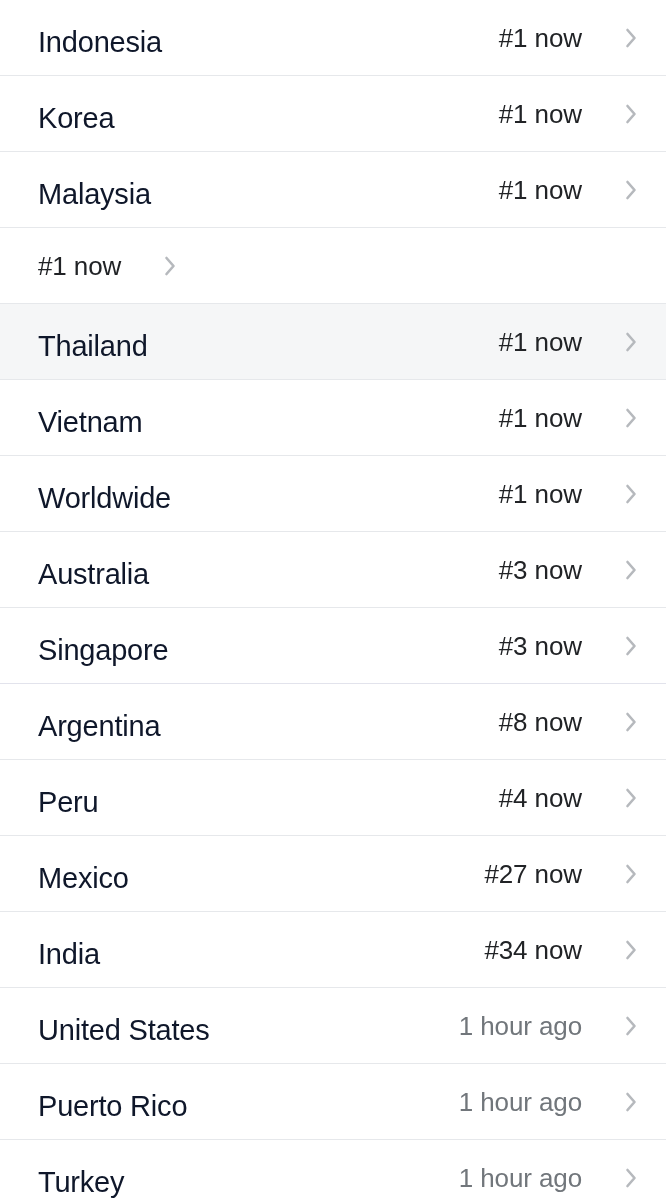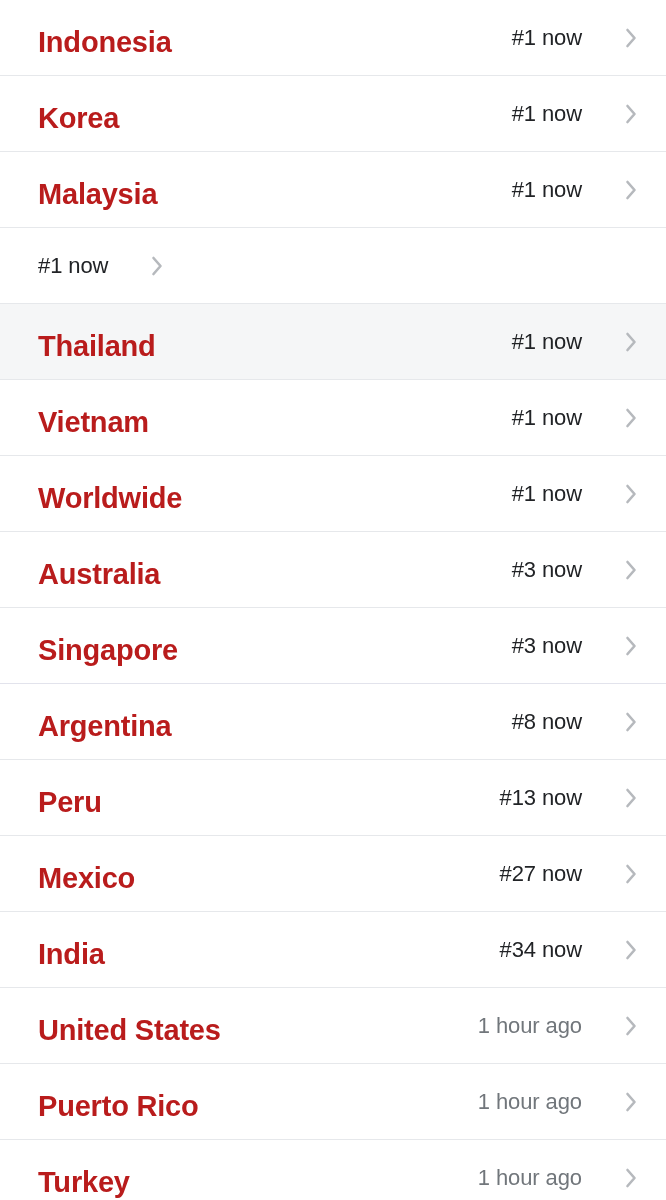--- a/index.html
+++ b/index.html
@@ -54,32 +54,32 @@
 
   .row.divider-strong::after {
     background: #e2e3ec;
     height: 1px;
   }
 
   .row-label {
     flex: 1 1 auto;
     font-size: 29px;
     line-height: 34px;
-    font-weight: 700;
-    color: #b91c1c;
+    font-weight: 400;
+    color: #0f172a;
     letter-spacing: -0.2px;
     white-space: nowrap;
     overflow: hidden;
     text-overflow: ellipsis;
     margin-top: 8px;
   }
 
   .row-value {
     flex: 0 0 auto;
-    font-size: 22px;
+    font-size: 26px;
     line-height: 32px;
     font-weight: 400;
     text-align: right;
     white-space: nowrap;
     letter-spacing: -0.1px;
     padding-right: 36px;
   }
 
   .row-value.rank {
     color: #212326;
@@ -202,21 +202,21 @@
       <div class="row-label">Argentina</div>
       <div class="row-value rank">#8 now</div>
       <span class="chevron">
         <svg viewBox="0 0 20 30" aria-hidden="true">
           <path d="M6.5 7 L13.5 15 L6.5 23"></path>
         </svg>
       </span>
     </div>
     <div class="row">
       <div class="row-label">Peru</div>
-      <div class="row-value rank">#13 now</div>
+      <div class="row-value rank">#4 now</div>
       <span class="chevron">
         <svg viewBox="0 0 20 30" aria-hidden="true">
           <path d="M6.5 7 L13.5 15 L6.5 23"></path>
         </svg>
       </span>
     </div>
     <div class="row">
       <div class="row-label">Mexico</div>
       <div class="row-value rank">#27 now</div>
       <span class="chevron">

